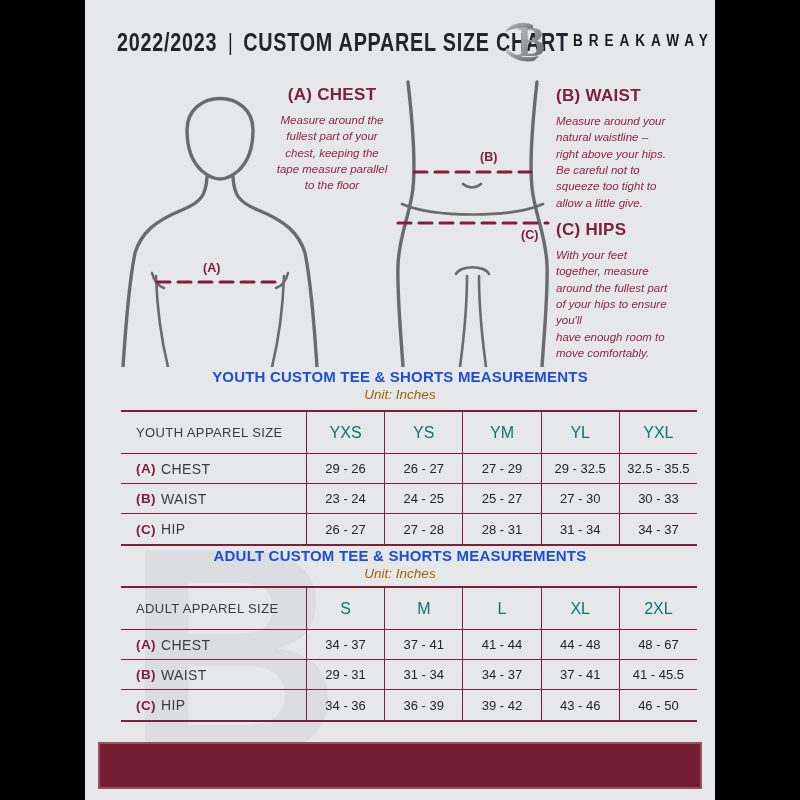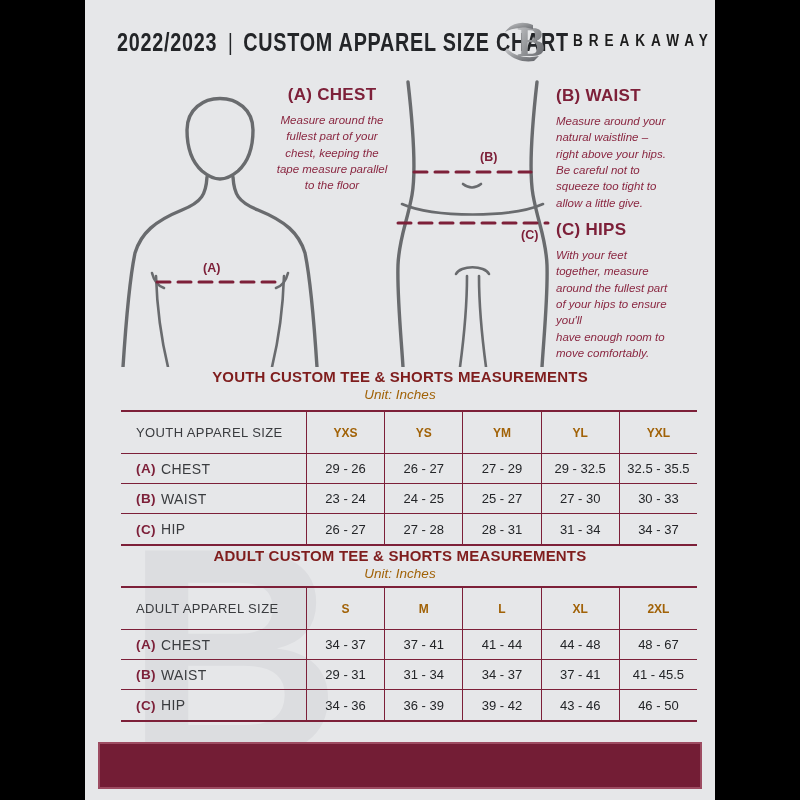--- a/index.html
+++ b/index.html
@@ -39,37 +39,37 @@
 
   
   .guide { position:absolute; z-index:1; width:146px; }
   .guide h3 { font-size:17px; font-weight:bold; color:var(--accent);
               letter-spacing:0.3px; }
   .guide p  { margin-top:7px; font-style:italic; font-size:11.5px;
               line-height:1.42; color:var(--accent-text); white-space:pre-line; }
 
   
   .tbl-title { position:absolute; left:0; width:100%; text-align:center;
-               font-size:15px; font-weight:bold; color:#7f1d1d;
+               font-size:15px; font-weight:bold; color:#1d4ed8;
                letter-spacing:0.2px; z-index:1; }
   .tbl-unit  { position:absolute; left:0; width:100%; text-align:center;
                font-size:13.5px; font-style:italic; color:#a16207; z-index:1; }
   .size-table { position:absolute; left:36px; width:576px; z-index:1;
                 border-top:2.5px solid var(--accent);
                 border-bottom:2.5px solid var(--accent); }
   .trow { display:grid; grid-template-columns:185px repeat(5,1fr);
           border-bottom:1.8px solid var(--accent); height:30px; }
   .trow.head { height:42px; }
   .trow:last-child { border-bottom:none; }
   .cell { display:flex; align-items:center; justify-content:center;
           font-size:13px; color:var(--ink); }
   .cell + .cell { border-left:1.8px solid var(--accent); }
   .cell.first { justify-content:flex-start; padding-left:15px;
                 letter-spacing:0.4px; color:var(--muted-ink); }
-  .cell.colhead { font-weight:bold; font-size:12px; color:#a16207; }
+  .cell.colhead { font-weight:normal; font-size:16px; color:#0f766e; }
   .cell .key { color:var(--accent); font-weight:bold; font-size:13.5px;
                margin-right:5px; }
   .cell .lbl { color:var(--muted-ink); font-size:14px; letter-spacing:0.4px; }
 
   
   .footer { position:absolute; left:13px; top:742px; width:604px; height:47px;
             background:var(--bar); border:2px solid var(--bar-border); z-index:3; }
 </style>
 </head>
 <body>

